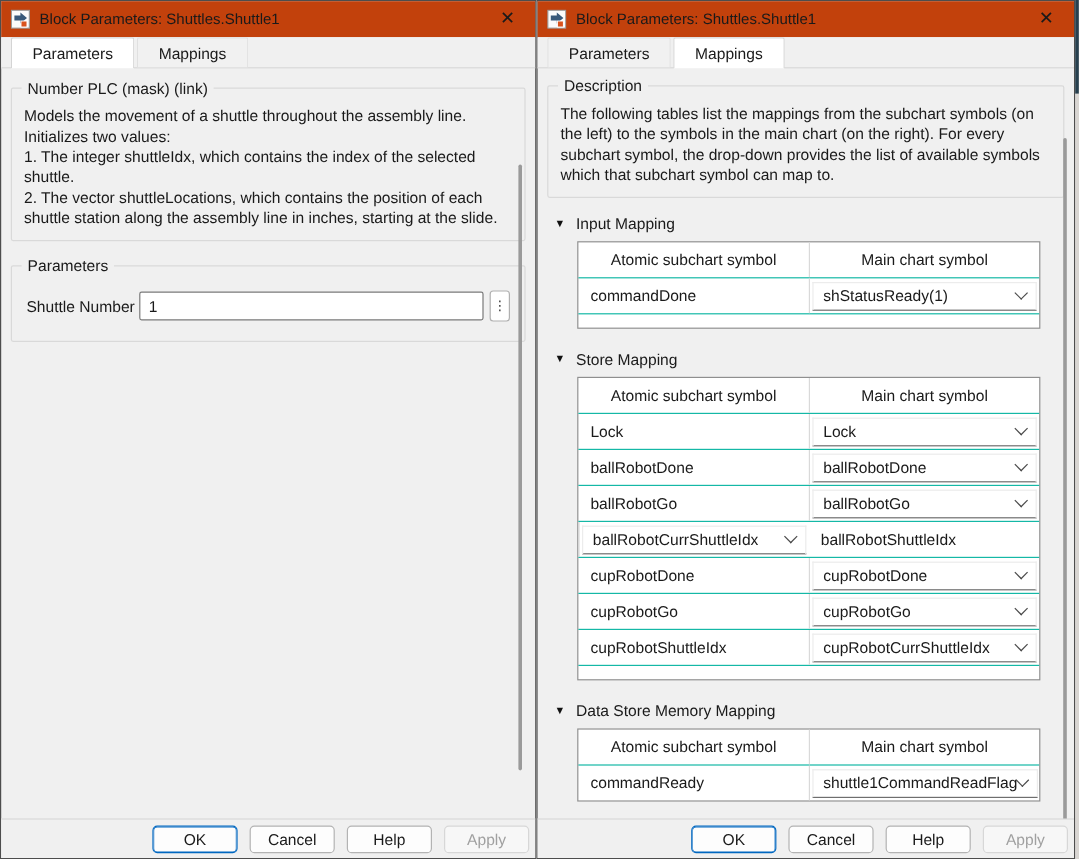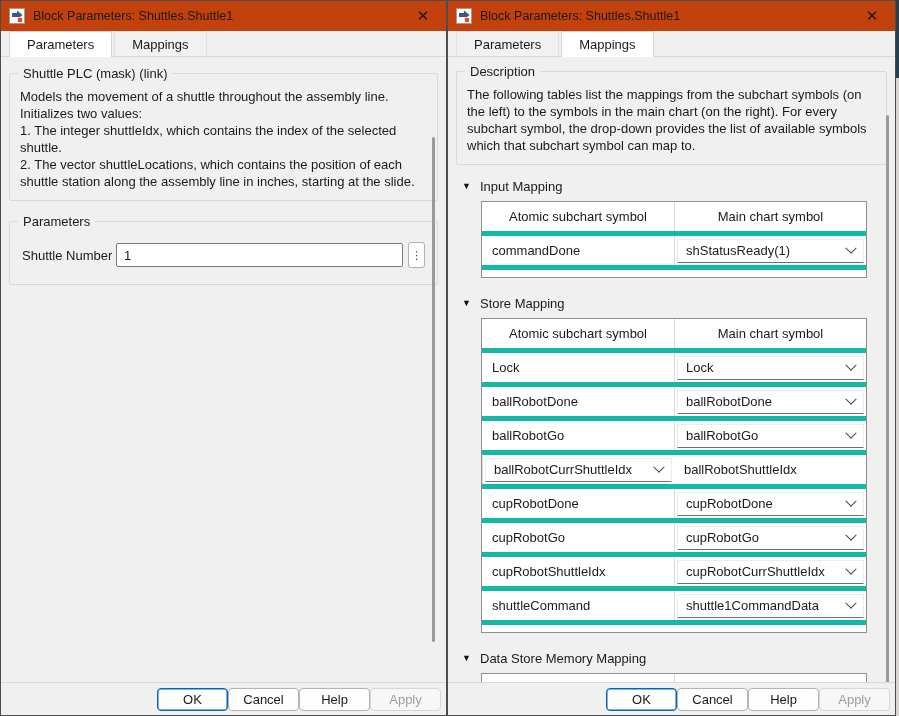--- a/index.html
+++ b/index.html
@@ -48,36 +48,36 @@
                background:#fff; font-size:11px; line-height:24px; text-align:center; color:#333; }
 
   
   .gb-desc { margin-top:14px; }
   .sections { margin-top:12px; }
   .section-header { display:flex; align-items:center; margin:0 0 6px 6px; height:18px; font-size:13px; }
   .section-header .tri { font-size:9px; width:12px; color:#111; flex:0 0 auto; }
   .section-header .sh-label { padding-left:6px; }
   .map-table { margin:2px 0 16px 25px; width:386px; background:#fff; border:1px solid #8f8f8f; }
   .map-row { display:flex; }
-  .map-row + .map-row { border-top:5px solid #14b8a6; }
+  .map-row + .map-row { border-top:1px solid #14b8a6; }
   .map-row.filler { height:12px; }
   .map-cell { flex:1 1 50%; height:29px; display:flex; align-items:center;
               font-size:13px; padding-left:10px; overflow:hidden; }
   .map-cell.c2 { border-left:1px solid #d9d9d9; padding:0; }
   .map-cell.hcell { justify-content:center; padding:0; }
   .dropdown { flex:1 1 auto; display:flex; align-items:center; height:24px; margin:2px;
               background:#fff; border:1px solid #ececec; border-bottom:1px solid #6e6e6e;
               padding:0 8px; }
   .dd-val { flex:1 1 auto; font-size:13px; white-space:nowrap; overflow:hidden; }
   .dd-chev { width:8px; height:8px; border-right:1.4px solid #4a4a4a; border-bottom:1.4px solid #4a4a4a;
              transform:rotate(45deg) translate(-2px,-2px); flex:0 0 auto; }
 
   
   .buttonbar { flex:0 0 33px; border-top:1px solid #d9d9d9; background:#f0f0f0;
-               display:flex; align-items:center; justify-content:flex-end; padding:0 5px; }
+               display:flex; align-items:center; justify-content:flex-end; gap:10px; padding:0 5px; }
   .btn { width:71px; height:23px; border:1px solid #b3b3b3; border-radius:4px; background:#fdfdfd;
          font:13px "Liberation Sans", sans-serif; color:#1a1a1a;
          display:flex; align-items:center; justify-content:center; }
   .btn.primary { border:1px solid #0067c0; box-shadow:inset 0 0 0 0.5px #0067c0; }
   .btn.disabled { color:#a0a0a0; border-color:#d7d7d7; background:#f7f7f7; }
 
   .scroll-thumb { position:absolute; background:#9a9a9a; border-radius:2px; }
   .window.left  .scroll-thumb { right:11px; top:80px;  width:3px; height:505px; }
   .window.right .scroll-thumb { right:6px;  top:58px;  width:3px; height:590px; }
 </style>
@@ -95,21 +95,21 @@
     <span class="close">✕</span>
   </div>
 
   <div class="tabstrip">
     <div class="tab active">Parameters</div>
     <div class="tab">Mappings</div>
   </div>
 
   <div class="content">
     <div class="groupbox gb-mask">
-      <div class="gb-label">Shuttle PLC (mask) (link)</div>
+      <div class="gb-label">Number PLC (mask) (link)</div>
       <div class="desc-text">Models the movement of a shuttle throughout the assembly line.
 Initializes two values:
 1. The integer shuttleIdx, which contains the index of the selected shuttle.
 2. The vector shuttleLocations, which contains the position of each shuttle station along the assembly line in inches, starting at the slide.</div>
     </div>
 
     <div class="groupbox gb-params">
       <div class="gb-label">Parameters</div>
       <div class="param-row">
         <span class="param-label">Shuttle Number</span>
@@ -239,29 +239,20 @@
             </div>
             <div class="map-row">
               <div class="map-cell">cupRobotShuttleIdx</div>
               <div class="map-cell c2">
                 <div class="dropdown">
                   <span class="dd-val">cupRobotCurrShuttleIdx</span>
                   <span class="dd-chev"></span>
                 </div>
               </div>
             </div>
-            <div class="map-row">
-              <div class="map-cell">shuttleCommand</div>
-              <div class="map-cell c2">
-                <div class="dropdown">
-                  <span class="dd-val">shuttle1CommandData</span>
-                  <span class="dd-chev"></span>
-                </div>
-              </div>
-            </div>
             <div class="map-row filler"></div>
           </div>
         </div>
         <div class="section">
           <div class="section-header">
             <span class="tri">▼</span>
             <span class="sh-label">Data Store Memory Mapping</span>
           </div>
           <div class="map-table">
             <div class="map-row">

